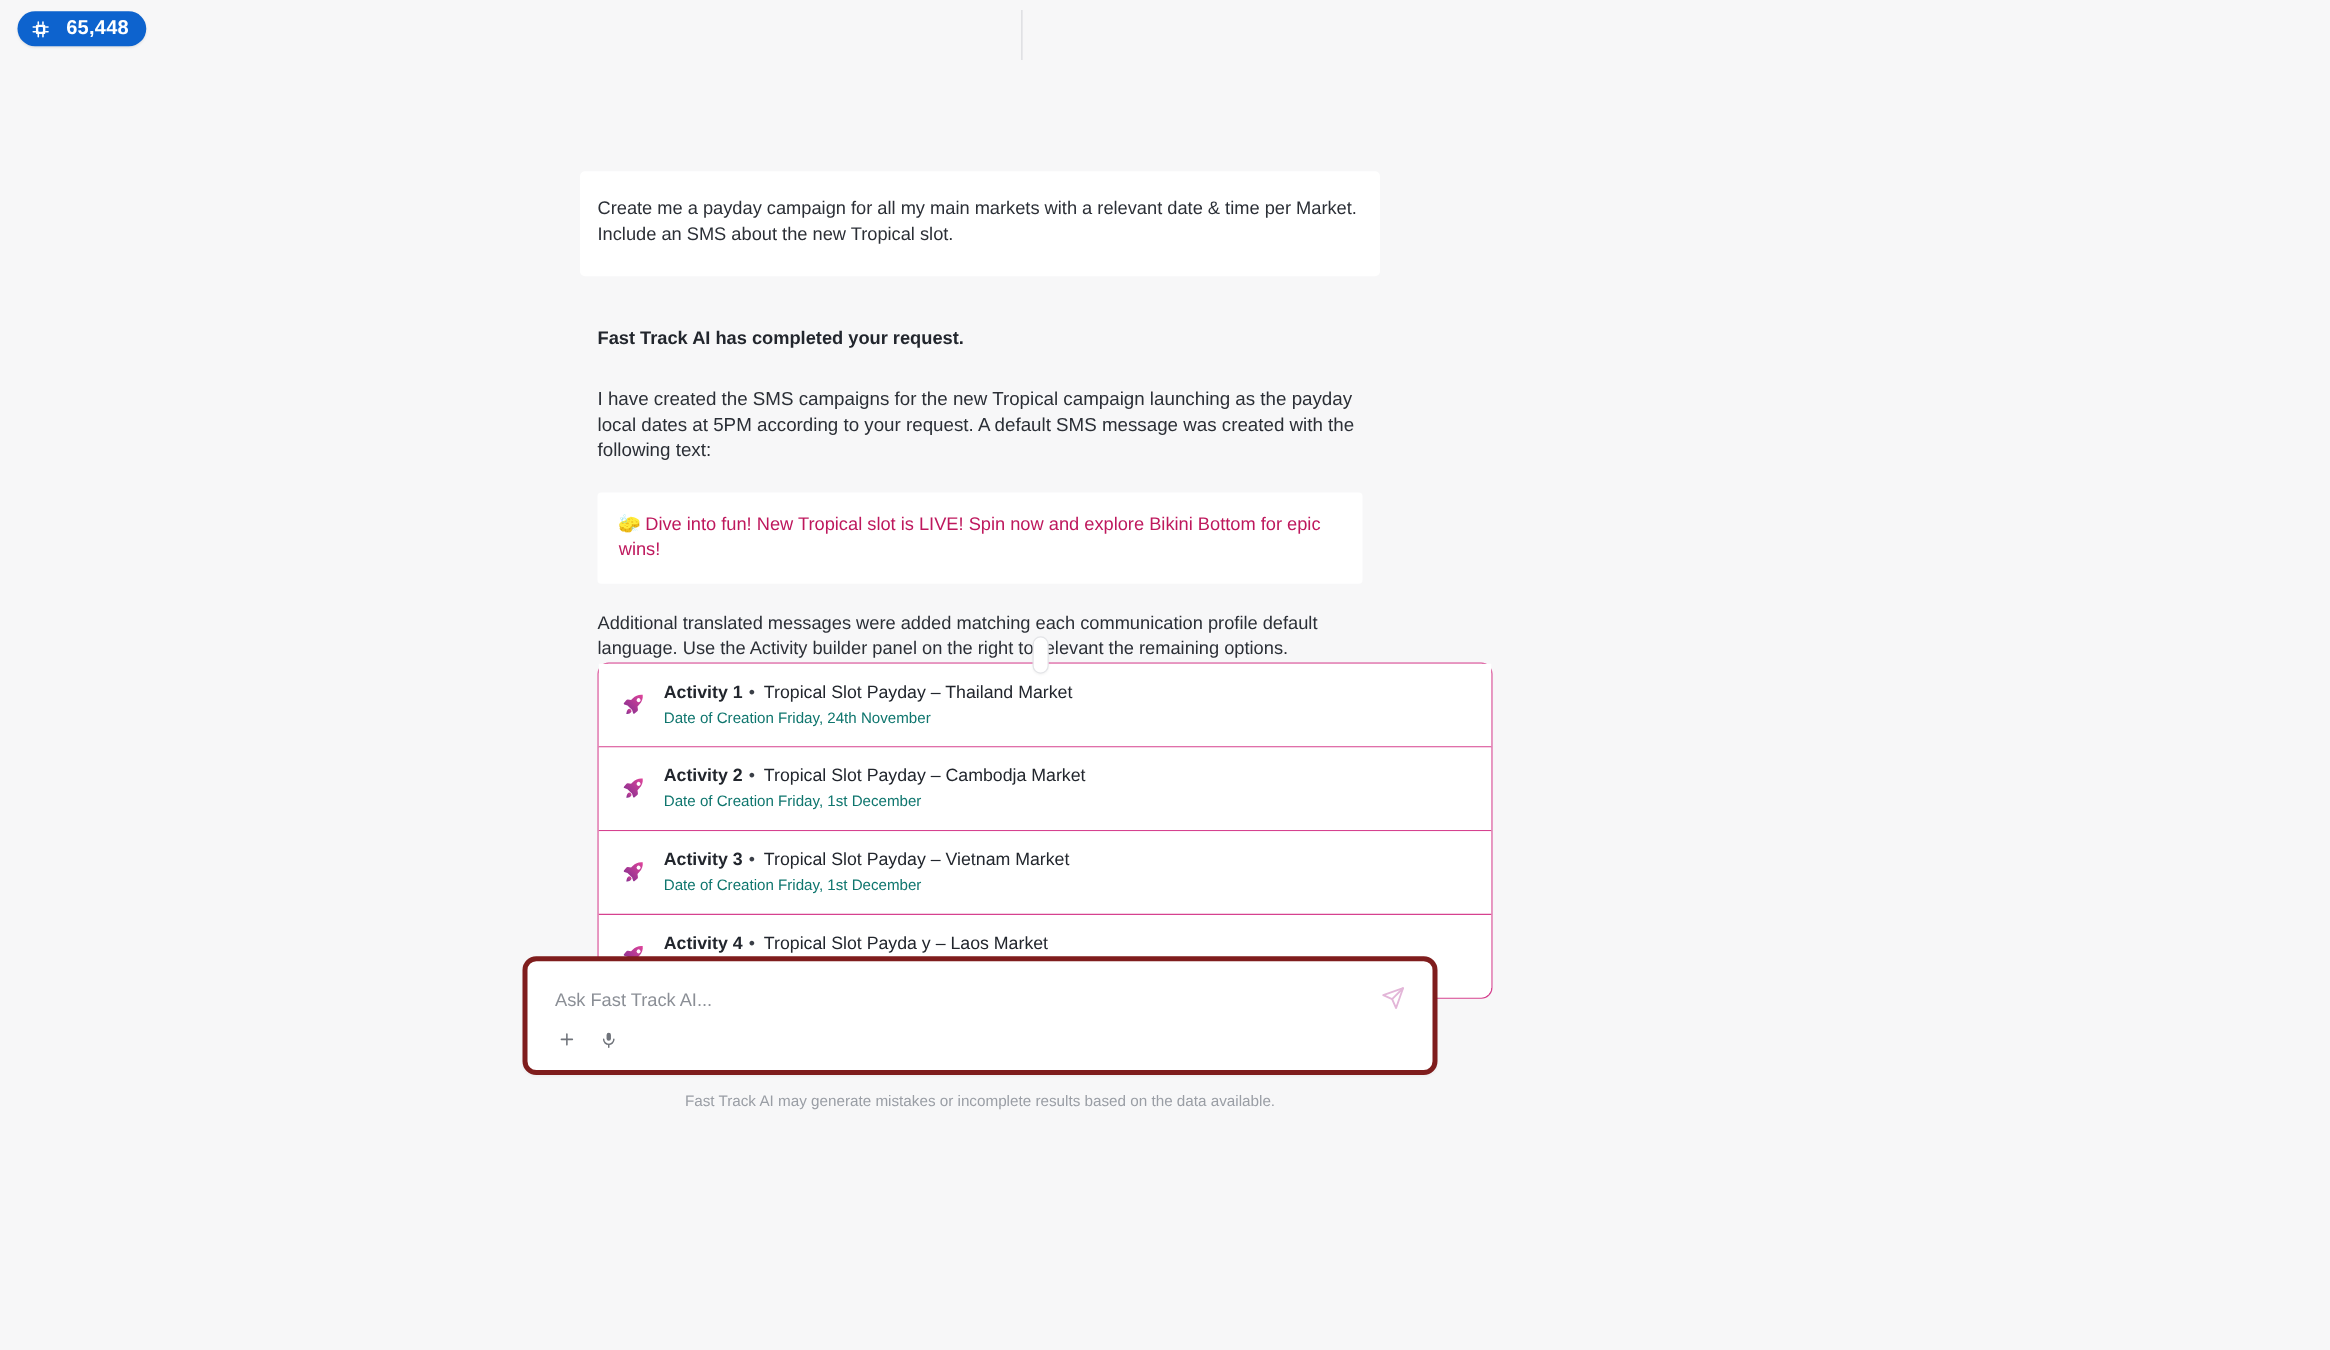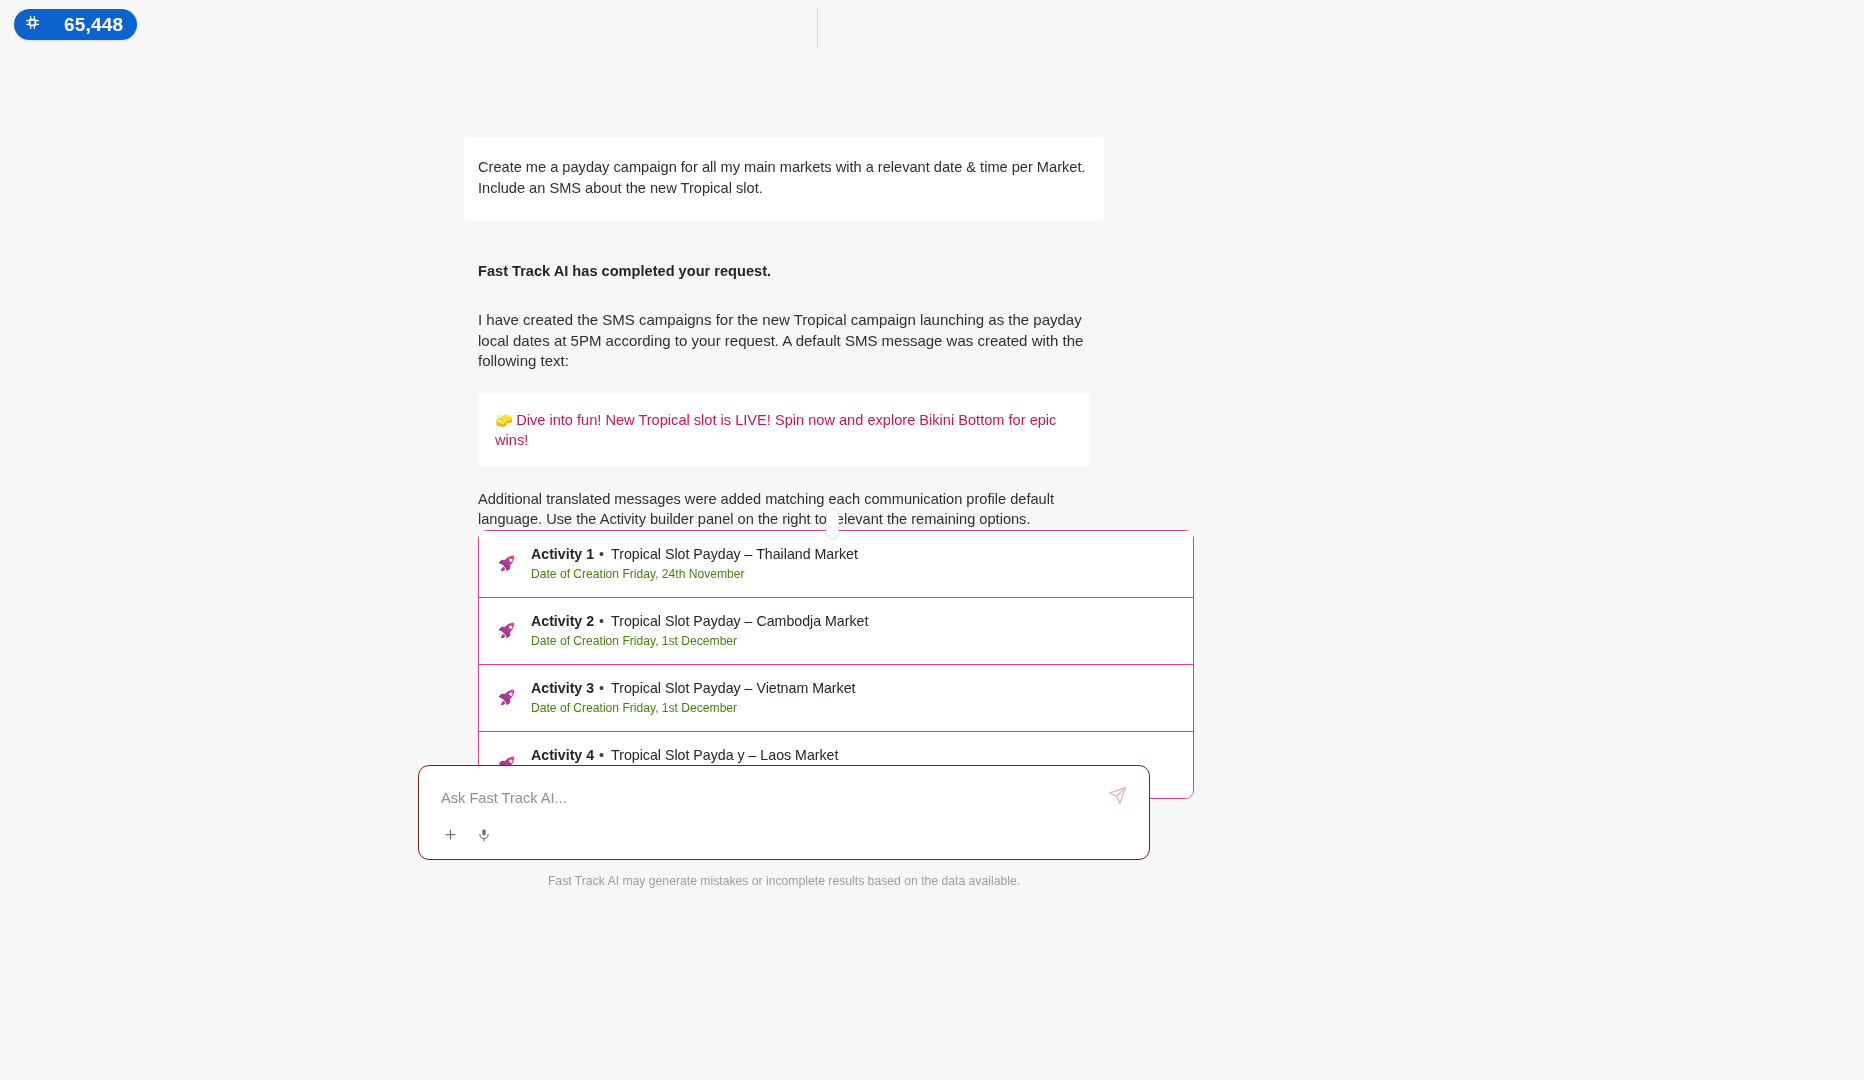--- a/index.html
+++ b/index.html
@@ -10,26 +10,27 @@
     font-family: "Liberation Sans", sans-serif;
     overflow: hidden;
   }
 
   
   .token-badge {
     position: absolute;
     top: 9px;
     left: 14px;
     display: inline-flex;
-    gap: 24px;
+    align-items: center;
+    gap: 13px;
     background: #0d63ce;
     color: #ffffff;
     border-radius: 999px;
     padding: 6px 14px 6px 11px;
-    font-size: 19px;
+    font-size: 16px;
     font-weight: 700;
     letter-spacing: .2px;
     line-height: 1;
     box-shadow: 0 1px 2px rgba(0,0,0,.10);
   }
   .token-badge .chip-icon { width: 15px; height: 15px; display: block; }
 
   
   .conversation {
     position: absolute;
@@ -114,21 +115,21 @@
     line-height: 19px;
     color: #22262d;
     white-space: nowrap;
   }
   .activity-line1 .num { font-weight: 700; }
   .activity-line1 .sep { margin: 0 7px 0 5px; color: #3a3f47; }
   .activity-line2 {
     margin-top: 2px;
     font-size: 12.1px;
     line-height: 16px;
-    color: #4d7c0f;
+    color: #0f766e;
     white-space: nowrap;
   }
 
   
   .drag-handle {
     position: absolute;
     left: 347px;
     top: -22px;
     width: 13px;
     height: 30px;
@@ -182,21 +183,21 @@
   
   .composer-wrap {
     position: absolute;
     left: 418px;
     top: 765px;
     width: 732px;
   }
   .composer {
     position: relative;
     background: #ffffff;
-    border: 1px solid #7f1d1d;
+    border: 4px solid #7f1d1d;
     border-radius: 11px;
     height: 95px;
     padding: 22px 20px 0 22px;
     box-shadow: 0 1px 2px rgba(0,0,0,.03);
   }
   .composer-input {
     width: 92%;
     border: none;
     outline: none;
     font-family: "Liberation Sans", sans-serif;

